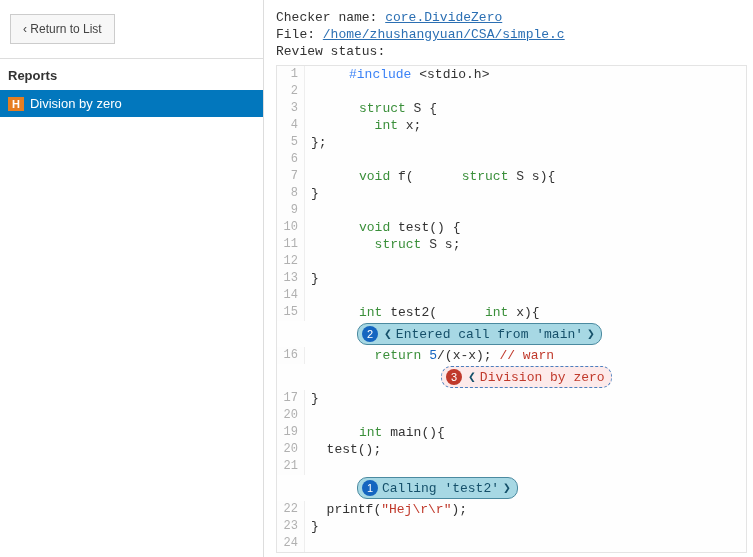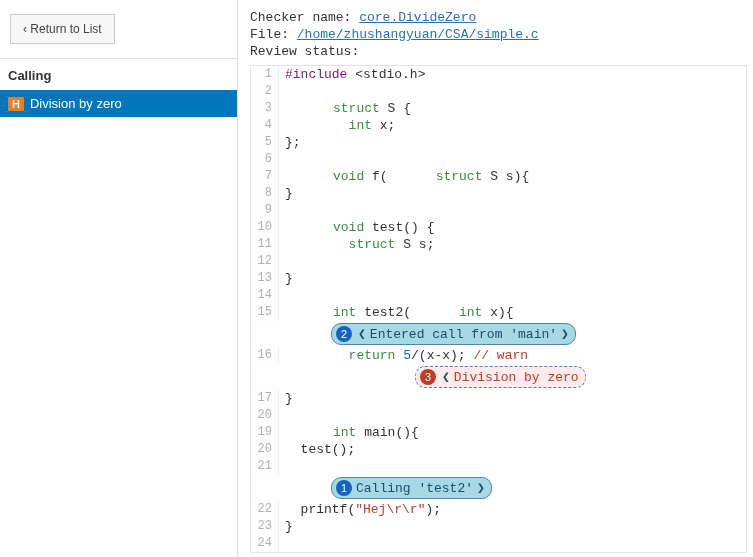--- a/index.html
+++ b/index.html
@@ -8,21 +8,21 @@
     font-family: Verdana, Geneva, sans-serif;
     font-size: 12px;
     background: #fff;
     color: #333;
     display: flex;
     height: 557px;
     width: 753px;
     overflow: hidden;
   }
   .sidebar {
-    width: 238px;
+    width: 264px;
     flex-shrink: 0;
     background: #fff;
     border-right: 1px solid #ddd;
   }
   .return-btn {
     margin: 14px 14px 14px 10px;
     padding: 7px 12px;
     border: 1px solid #ccc;
     background: #f7f7f7;
     font-size: 12px;
@@ -86,21 +86,21 @@
     user-select: none;
     flex-shrink: 0;
     background: #fdfdfd;
   }
   .src {
     padding-left: 6px;
     white-space: pre;
     font-size: 13px;
   }
   .kw  { color: #3a8f3a; margin-left: 48px; }     
-  .pp  { color: #701a75; }     
+  .pp  { color: #3b82f6; margin-left: 38px; }     
   .str { color: #c0392b; }     
   .cmt { color: #c0392b; }
   .num { color: #1565c0; }
   .diag-row { padding-left: 34px; padding-top:2px; padding-bottom:2px; }
   .diag-box {
     display: inline-flex;
     align-items: center;
     padding: 2px 6px 2px 4px;
     border-radius: 10px;
     font-family: "Courier New", monospace;
@@ -132,21 +132,21 @@
   .sc-red  { background: #c0392b; }
   .chev { font-weight: bold; color: #15506a; }
   .chev-l { margin: 0 4px 0 2px; }
   .chev-r { margin-left: 4px; }
 </style>
 </head>
 <body>
 
 <div class="sidebar">
   <div class="return-btn">‹  Return to List</div>
-  <div class="reports-hdr">Calling</div>
+  <div class="reports-hdr">Reports</div>
   <div class="report-item">
     <span class="report-badge">H</span>
     <span>Division by zero</span>
   </div>
 </div>
 
 <div class="main">
   <div class="meta-line">
     <span class="meta-label">Checker name: </span><span class="meta-link">core.DivideZero</span>
   </div>

